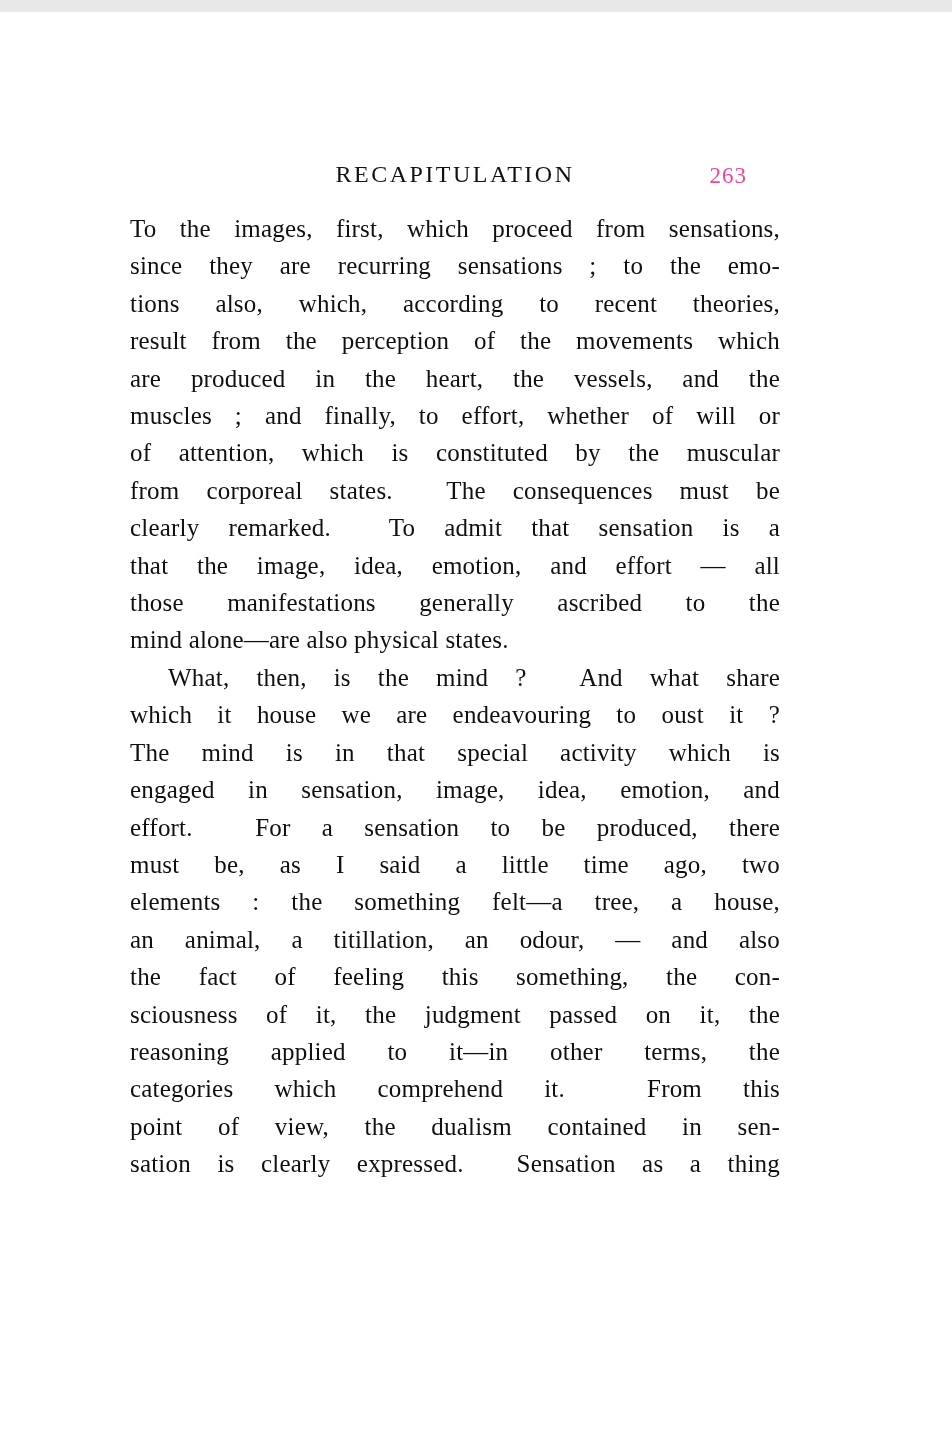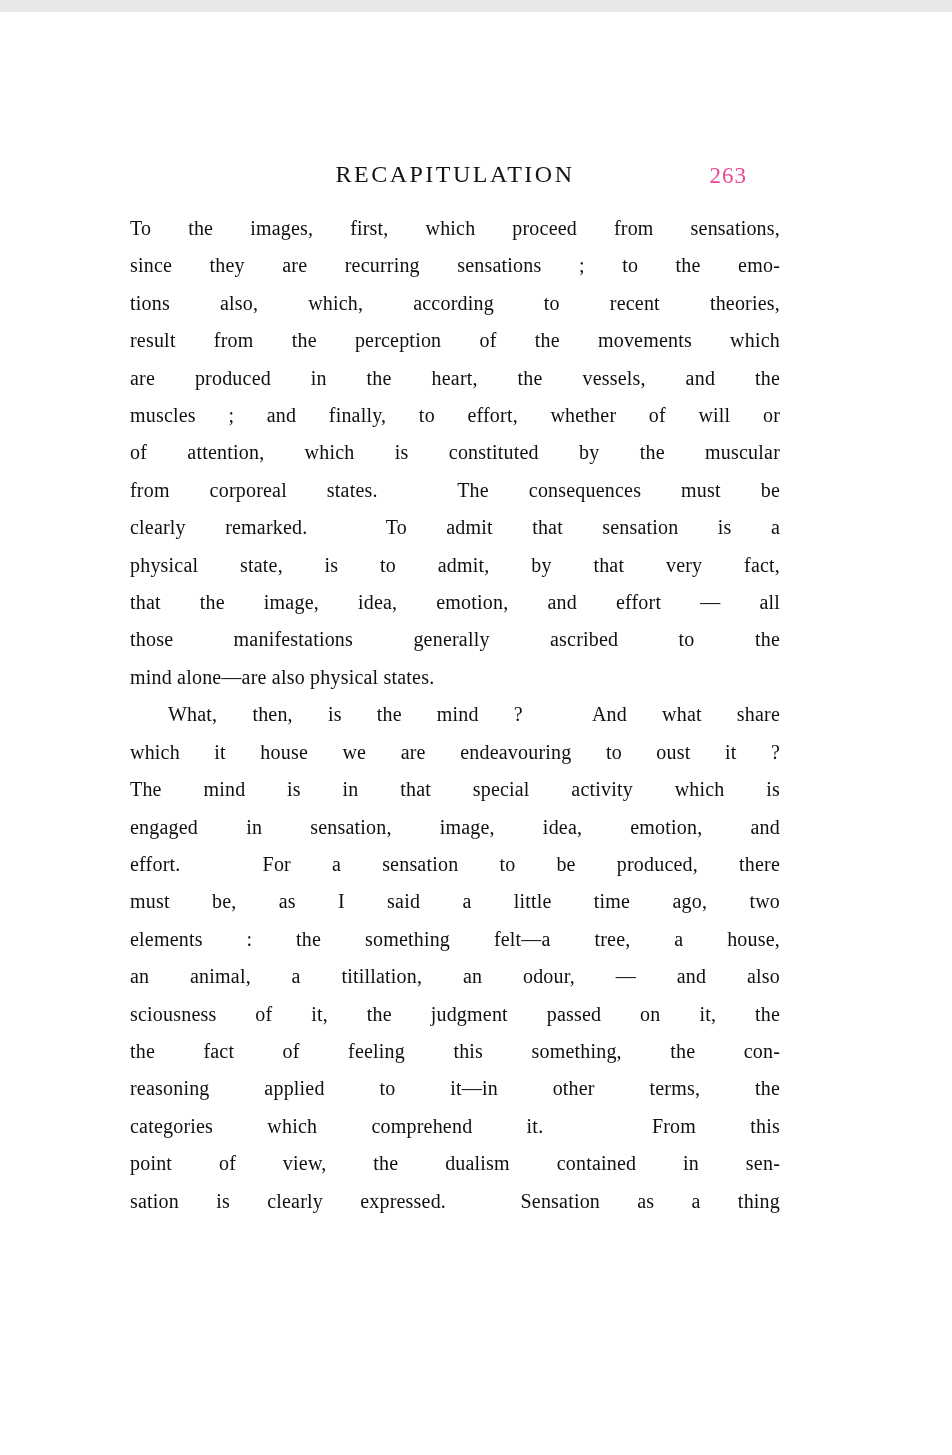--- a/index.html
+++ b/index.html
@@ -36,21 +36,21 @@
     top: 2px;
     font-size: 23px;
     letter-spacing: 1px;
     color: #ec4899;
   }
   .text-block {
     position: absolute;
     left: 130px;
     top: 198px;
     width: 650px;
-    font-size: 20px;
+    font-size: 25px;
     line-height: 37.4px;
     letter-spacing: 0.2px;
   }
   .paragraph { margin: 0; }
   .line {
     text-align: justify;
     text-align-last: justify;
     white-space: pre-wrap;
   }
   .line.last-left { text-align-last: left; }
@@ -68,35 +68,34 @@
       <div class="paragraph">
         <div class="line">To the images, first, which proceed from sensations,</div>
         <div class="line">since they are recurring sensations ; to the emo-</div>
         <div class="line">tions also, which, according to recent theories,</div>
         <div class="line">result from the perception of the movements which</div>
         <div class="line">are produced in the heart, the vessels, and the</div>
         <div class="line">muscles ; and finally, to effort, whether of will or</div>
         <div class="line">of attention, which is constituted by the muscular</div>
         <div class="line">from corporeal states.  The consequences must be</div>
         <div class="line">clearly remarked.  To admit that sensation is a</div>
-        <div class="line">physical state, is to admit, by that very fact,</div>
         <div class="line">that the image, idea, emotion, and effort — all</div>
         <div class="line">those manifestations generally ascribed to the</div>
         <div class="line last-left">mind alone—are also physical states.</div>
       </div>
       <div class="paragraph">
         <div class="line first-indent">What, then, is the mind ?  And what share</div>
         <div class="line">which it house we are endeavouring to oust it ?</div>
         <div class="line">The mind is in that special activity which is</div>
         <div class="line">engaged in sensation, image, idea, emotion, and</div>
         <div class="line">effort.  For a sensation to be produced, there</div>
         <div class="line">must be, as I said a little time ago, two</div>
         <div class="line">elements : the something felt—a tree, a house,</div>
         <div class="line">an animal, a titillation, an odour, — and also</div>
+        <div class="line">the fact of feeling this something, the con-</div>
         <div class="line">sciousness of it, the judgment passed on it, the</div>
-        <div class="line">the fact of feeling this something, the con-</div>
         <div class="line">reasoning applied to it—in other terms, the</div>
         <div class="line">categories which comprehend it.  From this</div>
         <div class="line">point of view, the dualism contained in sen-</div>
         <div class="line">sation is clearly expressed.  Sensation as a thing</div>
       </div>
     </div>
 </div>
 
 </body></html>

